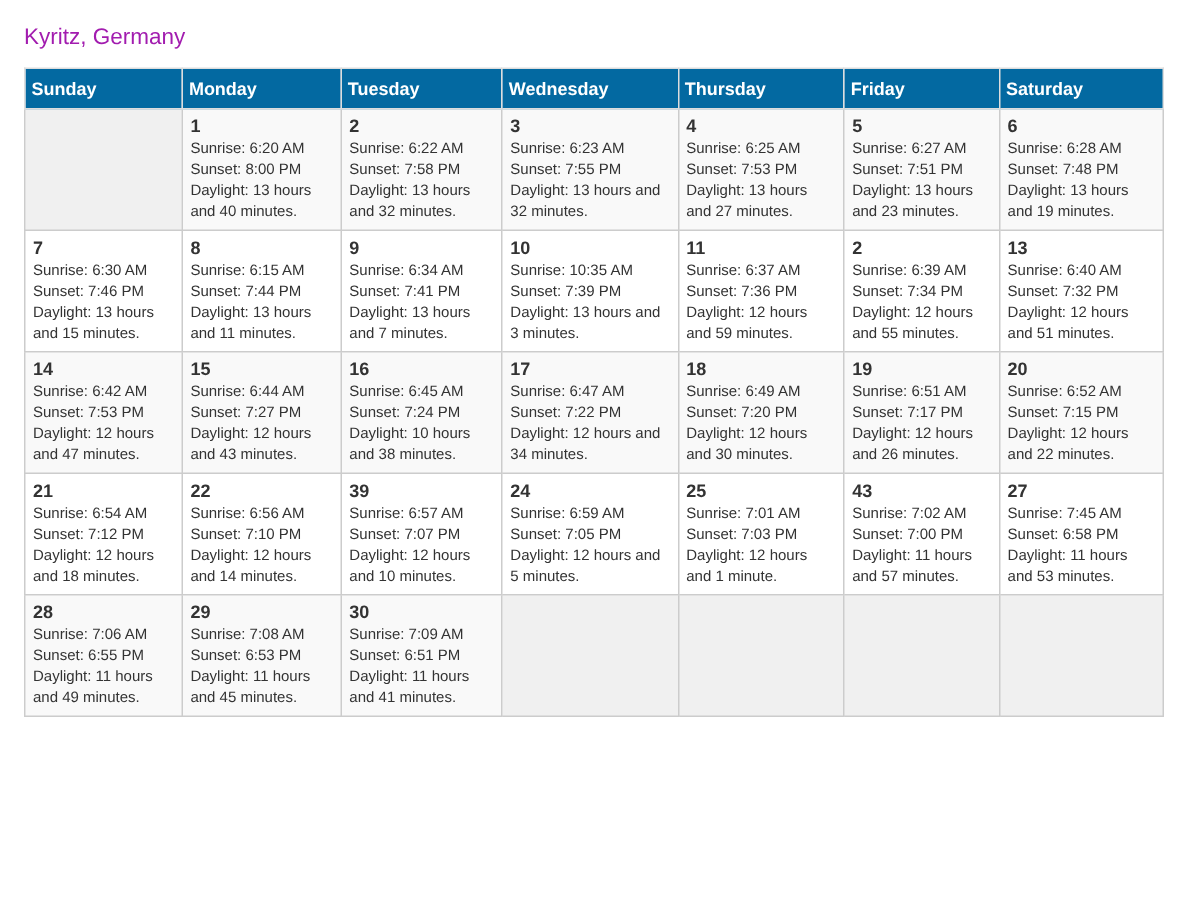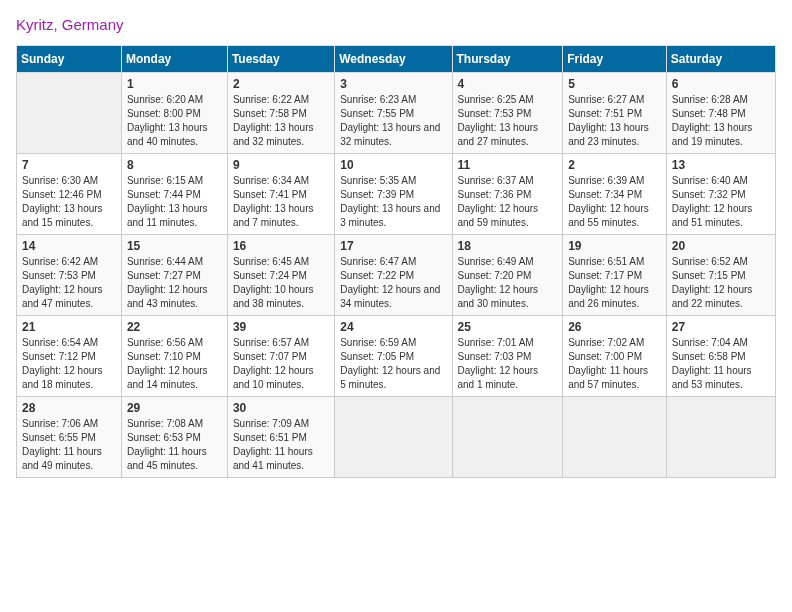--- a/index.html
+++ b/index.html
@@ -161,21 +161,21 @@
           <div>Sunset: 7:48 PM</div>
           <div>Daylight: 13 hours and 19 minutes.</div>
         </div>
       </td>
       </tr>
       <tr>
         <td>
         <span class="day-number">7</span>
         <div class="cell-content">
           <div>Sunrise: 6:30 AM</div>
-          <div>Sunset: 12:46 PM</div>
+          <div>Sunset: 7:46 PM</div>
           <div>Daylight: 13 hours and 15 minutes.</div>
         </div>
       </td>
         <td>
         <span class="day-number">8</span>
         <div class="cell-content">
           <div>Sunrise: 6:15 AM</div>
           <div>Sunset: 7:44 PM</div>
           <div>Daylight: 13 hours and 11 minutes.</div>
         </div>
@@ -184,21 +184,21 @@
         <span class="day-number">9</span>
         <div class="cell-content">
           <div>Sunrise: 6:34 AM</div>
           <div>Sunset: 7:41 PM</div>
           <div>Daylight: 13 hours and 7 minutes.</div>
         </div>
       </td>
         <td>
         <span class="day-number">10</span>
         <div class="cell-content">
-          <div>Sunrise: 5:35 AM</div>
+          <div>Sunrise: 10:35 AM</div>
           <div>Sunset: 7:39 PM</div>
           <div>Daylight: 13 hours and 3 minutes.</div>
         </div>
       </td>
         <td>
         <span class="day-number">11</span>
         <div class="cell-content">
           <div>Sunrise: 6:37 AM</div>
           <div>Sunset: 7:36 PM</div>
           <div>Daylight: 12 hours and 59 minutes.</div>
@@ -314,31 +314,31 @@
       </td>
         <td>
         <span class="day-number">25</span>
         <div class="cell-content">
           <div>Sunrise: 7:01 AM</div>
           <div>Sunset: 7:03 PM</div>
           <div>Daylight: 12 hours and 1 minute.</div>
         </div>
       </td>
         <td>
-        <span class="day-number">26</span>
+        <span class="day-number">43</span>
         <div class="cell-content">
           <div>Sunrise: 7:02 AM</div>
           <div>Sunset: 7:00 PM</div>
           <div>Daylight: 11 hours and 57 minutes.</div>
         </div>
       </td>
         <td>
         <span class="day-number">27</span>
         <div class="cell-content">
-          <div>Sunrise: 7:04 AM</div>
+          <div>Sunrise: 7:45 AM</div>
           <div>Sunset: 6:58 PM</div>
           <div>Daylight: 11 hours and 53 minutes.</div>
         </div>
       </td>
       </tr>
       <tr>
         <td>
         <span class="day-number">28</span>
         <div class="cell-content">
           <div>Sunrise: 7:06 AM</div>

